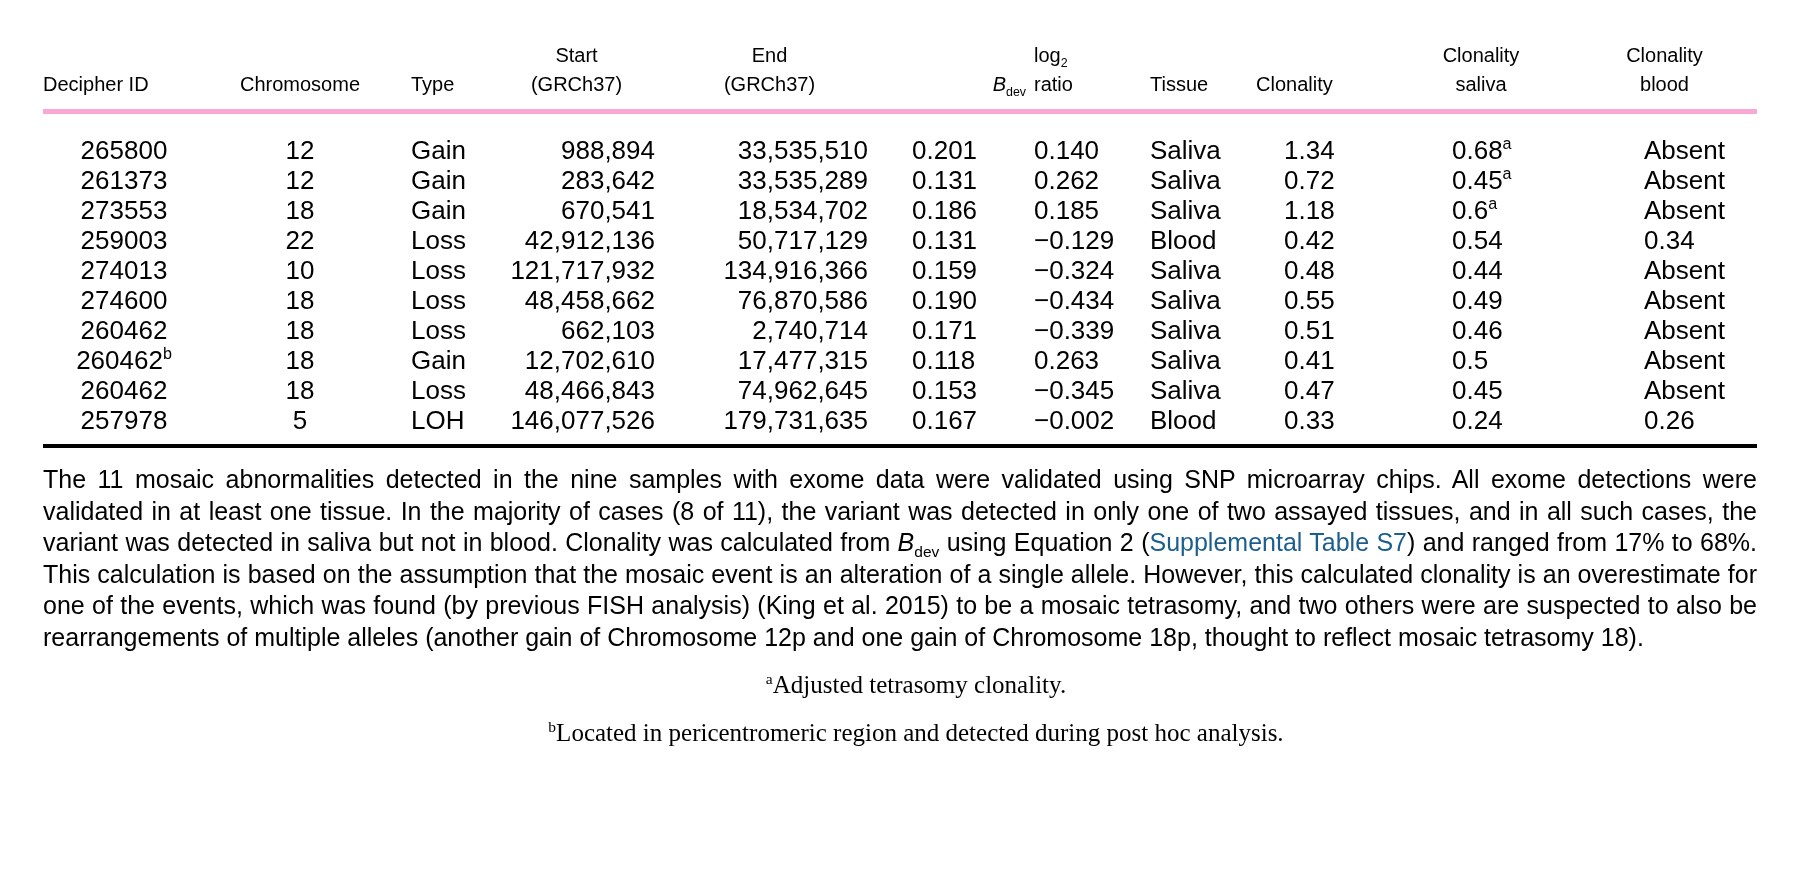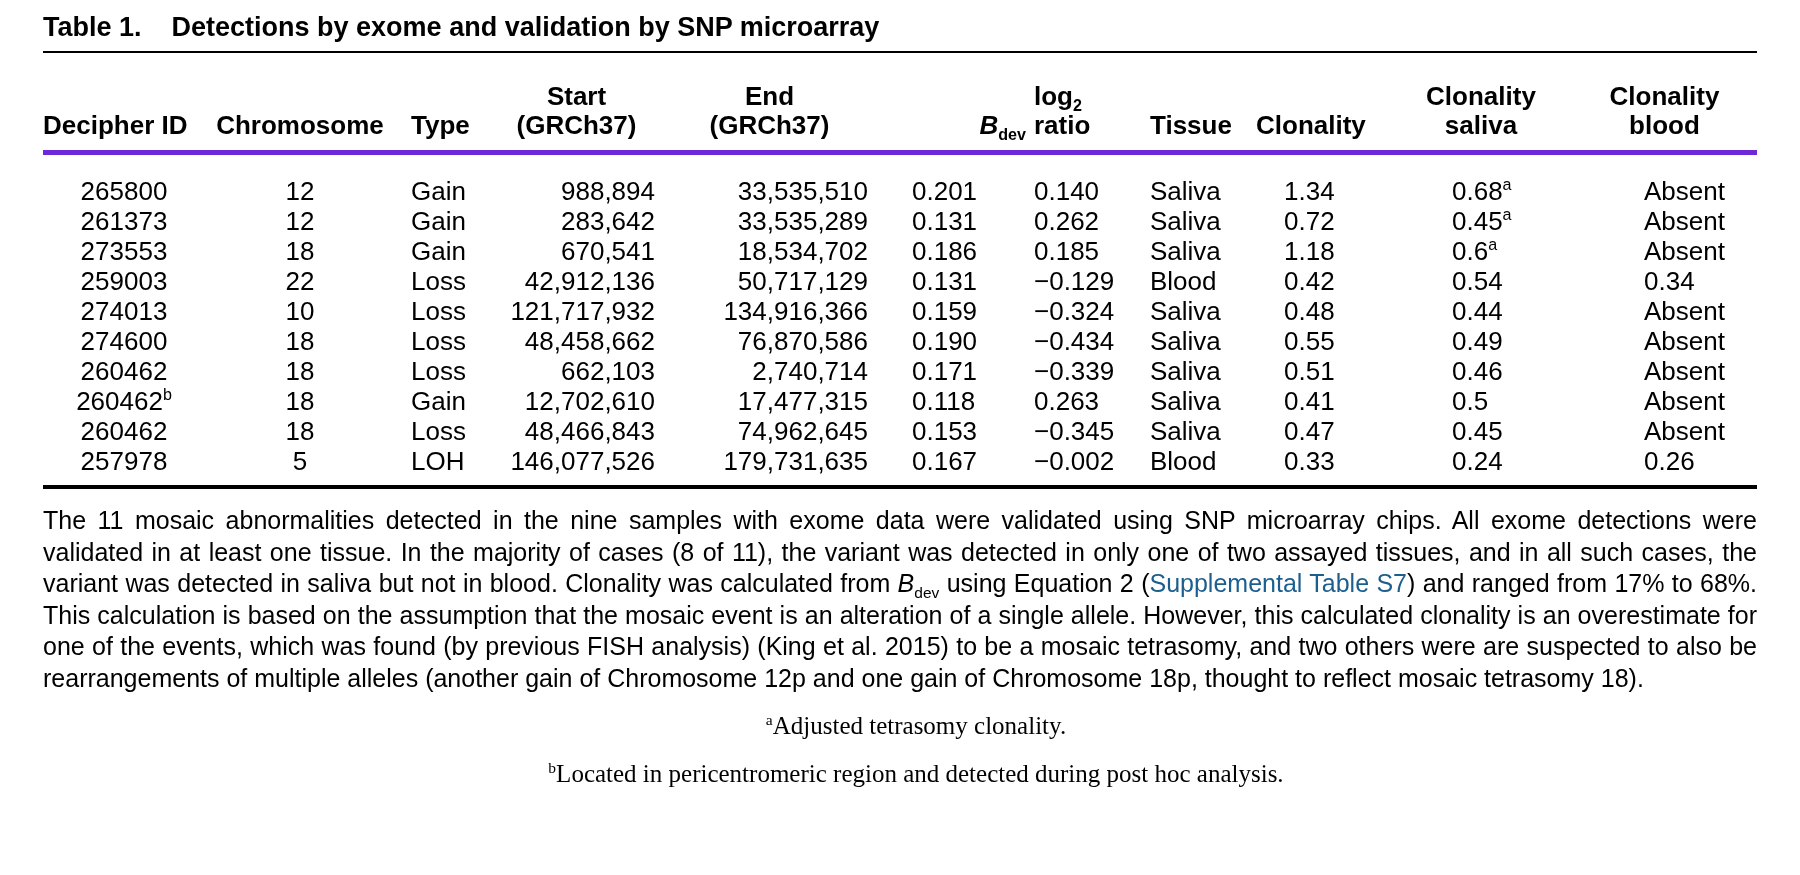--- a/index.html
+++ b/index.html
@@ -54,23 +54,23 @@
     font-weight: 700;
     font-size: 26px;
   }
   .grp-row th.grp { border-bottom: 5px solid #000; text-align: center; }
   .grp-row th.gap { border-bottom: none; }
   
   .hdr-row th {
     height: 87px;
     vertical-align: bottom;
     padding-bottom: 10px;
-    border-bottom: 5px solid #6d28d9;
-    font-weight: 700;
-    font-size: 26px;
+    border-bottom: 5px solid #f9a8d4;
+    font-weight: 400;
+    font-size: 20px;
     line-height: 29px;
   }
   
   tbody td {
     line-height: 30px;
     vertical-align: baseline;
   }
   tbody tr:first-child td { padding-top: 21px; }
   tbody tr:last-child  td { padding-bottom: 9px; border-bottom: 4px solid #000; }
   tbody tr:last-child  td.gap { border-bottom: 4px solid #000; }
@@ -128,23 +128,20 @@
     text-align: center;
     font-family: Liberation Serif, serif;
   }
   .supp-link { text-decoration: none; cursor: pointer; }
 </style>
 </head>
 <body style="background: rgb(255, 255, 255); color: rgb(0, 0, 0);">
 
 <div class="page">
 
-  <div class="title">
-    <span class="title-label">Table 1.</span><span class="title-text">Detections by exome and validation by SNP microarray</span>
-  </div>
 
   <table>
     <colgroup>
       <col style="width:162px">
         <col style="width:190px">
         <col style="width:95px">
       <col style="width:173px">
         <col style="width:213px">
         <col style="width:150px">
       <col style="width:86px">

